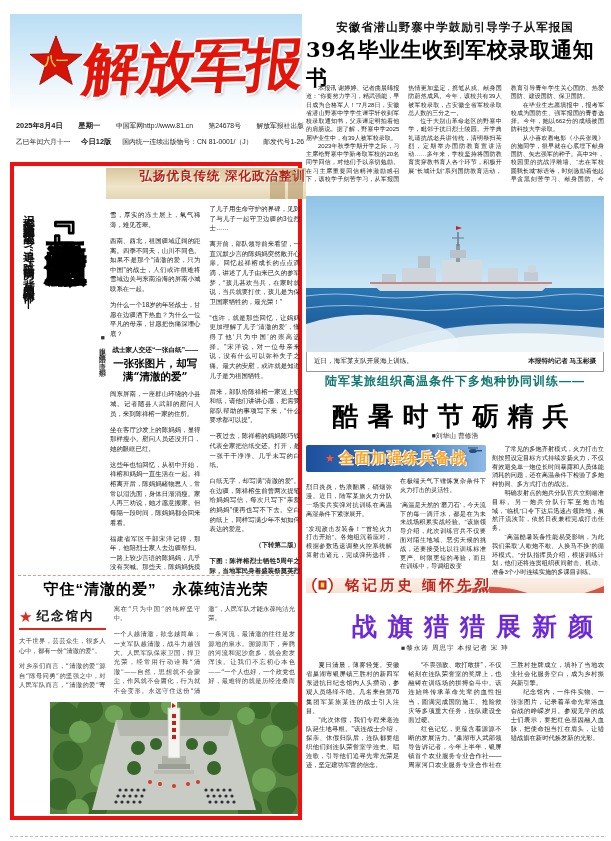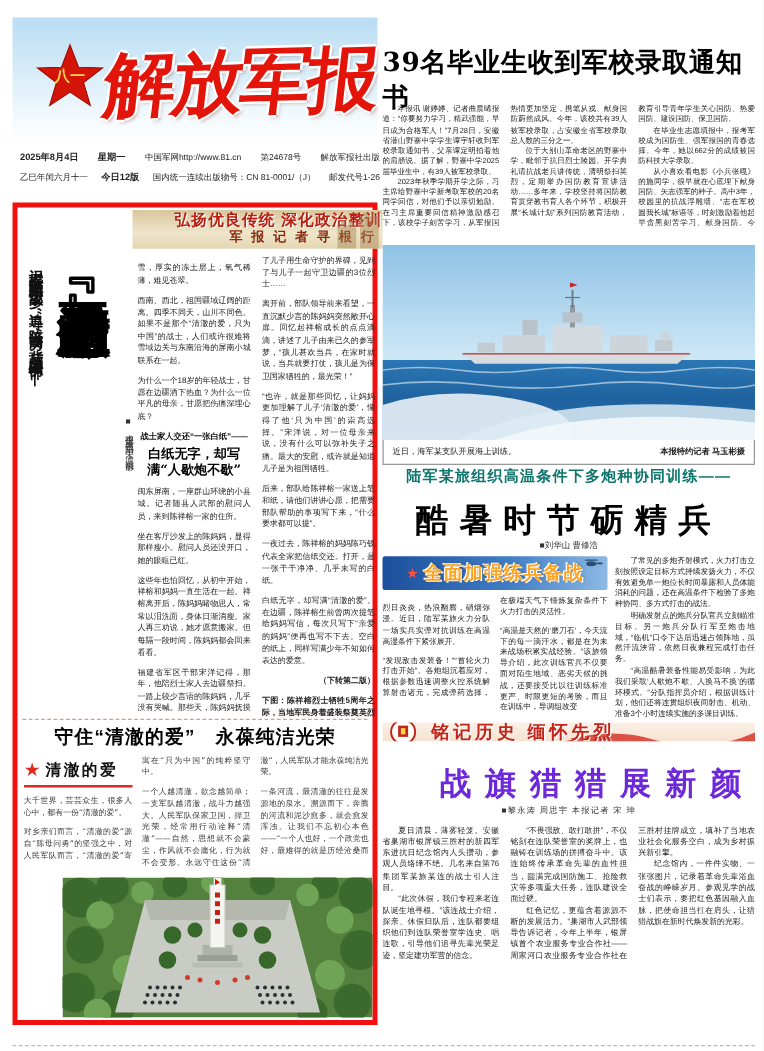--- a/index.html
+++ b/index.html
@@ -117,50 +117,50 @@
       <span data-name="publisher">解放军报社出版</span>
     </div>
     <div class="row" data-name="dateline-row-2">
       <span data-name="lunar-date">乙巳年闰六月十一</span>
       <span class="dl-b" data-name="page-count">今日12版</span>
       <span data-name="cn-number">国内统一连续出版物号：CN 81-0001/（J）</span>
       <span data-name="postal-code">邮发代号1-26</span>
     </div>
   </div>
 
+  <div class="tr-kicker" data-name="topright-article-kicker">安徽省潜山野寨中学鼓励引导学子从军报国</div>
   <div class="tr-headline" data-name="topright-article-headline">39名毕业生收到军校录取通知书</div>
   <div class="tr-body" data-name="topright-article-body">
       <p data-name="paragraph">本报讯 谢婷婷、记者曲晨晞报道：“你要努力学习，精武强能，早日成为合格军人！”7月28日，安徽省潜山野寨中学学生谭宇轩收到军校录取通知书，父亲谭定明拍着他的肩膀说。据了解，野寨中学2025届毕业生中，有39人被军校录取。</p>
       <p data-name="paragraph">2023年秋季学期开学之际，习主席给野寨中学新考取军校的20名同学回信，对他们予以亲切勉励。在习主席重要回信精神激励感召下，该校学子刻苦学习，从军报国热情更加坚定，携笔从戎、献身国防蔚然成风。今年，该校共有39人被军校录取，占安徽全省军校录取总人数的三分之一。</p>
       <p data-name="paragraph">位于大别山革命老区的野寨中学，毗邻于抗日烈士陵园。开学典礼请抗战老兵讲传统，清明祭扫英烈，定期举办国防教育宣讲活动……多年来，学校坚持将国防教育贯穿教书育人各个环节，积极开展“长城计划”系列国防教育活动，教育引导青年学生关心国防、热爱国防、建设国防、保卫国防。</p>
       <p data-name="paragraph">在毕业生志愿填报中，报考军校成为国防生、强军报国的青春选择。今年，她以662分的成绩被国防科技大学录取。</p>
       <p data-name="paragraph">从小喜欢看电影《小兵张嘎》的施同学，很早就在心底埋下献身国防、矢志强军的种子。高中3年，校园里的抗战浮雕墙、“志在军校 圆我长城”标语等，时刻激励着他起早贪黑刻苦学习、献身国防。今年，他和其他7名同学一起被火箭军工程大学录取。</p>
     </div>
 
   <div class="redbox" data-name="feature-article-box">
     <div class="lf-banner" data-name="tradition-banner">
       <svg class="wallsil" data-name="great-wall-icon" viewBox="0 0 40 31" width="40" height="31">
         <path d="M4,31 L4,12 L7,12 L7,9 L10,9 L10,12 L13,12 L13,9 L16,9 L16,12 L19,12 L19,31 Z M22,31 L22,5 L25,5 L25,2 L28,2 L28,5 L31,5 L31,2 L34,2 L34,5 L37,5 L37,31 Z" fill="#a4824e"></path>
       </svg>
       <div class="l1" data-name="banner-line-1">弘扬优良传统  深化政治整训</div>
-      <div class="l2" data-name="banner-line-2">军报记者寻根行</div>
     </div>
     <div class="lf-kicker" data-name="feature-kicker">记者探访陈祥榕烈士故乡，追寻“陈母问勇”背后的家国情怀——</div>
     <div class="lf-headline" data-name="feature-headline">『清澈的爱』生生不息</div>
     <div class="lf-byline" data-name="feature-byline">■本报记者 钱宗阳 宋 琥 冯毓彤</div>
 
     <div class="lf-cols" data-name="feature-body">
       <div data-name="feature-intro">
           <p data-name="paragraph">雪，厚实的冻土层上，氧气稀薄，难见苍翠。</p>
           <p data-name="paragraph">西南、西北，祖国疆域辽阔的距离。四季不同天，山川不同色。如果不是那个“清澈的爱，只为中国”的战士，人们或许很难将雪域边关与东南沿海的屏南小城联系在一起。</p>
           <p data-name="paragraph">为什么一个18岁的年轻战士，甘愿在边疆洒下热血？为什么一位平凡的母亲，甘愿把伤痛深埋心底？</p>
         </div>
       <div class="lf-subhead" data-name="feature-subhead">
         <div class="s" data-name="subhead-small">战士家人交还“一张白纸”——</div>
-        <div class="b" data-name="subhead-big">白纸无字，却写满“人歇炮不歇”</div>
+        <div class="b" data-name="subhead-big">一张张图片，却写满“清澈的爱”</div>
       </div>
       <div data-name="feature-paragraphs">
           <p data-name="paragraph">闽东屏南，一座群山环绕的小县城。记者随县人武部的慰问人员，来到陈祥榕一家的住所。</p>
           <p data-name="paragraph">坐在客厅沙发上的陈妈妈，显得那样瘦小。慰问人员还没开口，她的眼眶已红。</p>
           <p data-name="paragraph">这些年也怕回忆，从初中开始，祥榕和妈妈一直生活在一起。祥榕离开后，陈妈妈睹物思人，常常以泪洗面，身体日渐消瘦。家人再三劝说，她才愿意搬家。但每隔一段时间，陈妈妈都会回来看看。</p>
           <p data-name="paragraph">福建省军区干部宋洋记得，那年，他陪烈士家人去边疆祭扫。一路上较少言语的陈妈妈，几乎没有哭喊。那些天，陈妈妈抚摸了儿子用生命守护的界碑，见到了与儿子一起守卫边疆的3位烈士……</p>
           <p data-name="paragraph">离开前，部队领导前来看望，一直沉默少言的陈妈妈突然敞开心扉。回忆起祥榕成长的点点滴滴，讲述了儿子由来已久的参军梦，“孩儿甚欢当兵，在家时就说，当兵就要打仗，孩儿是为保卫国家牺牲的，最光荣！”</p>
           <p data-name="paragraph">“也许，就是那些回忆，让妈妈更加理解了儿子‘清澈的爱’，懂得了他‘只为中国’的崇高选择。”宋洋说，对一位母亲来说，没有什么可以弥补失子之痛。最大的安慰，或许就是知道儿子是为祖国牺牲。</p>
           <p data-name="paragraph">后来，部队给陈祥榕一家送上笔和纸，请他们讲讲心愿，把需要部队帮助的事项写下来，“什么要求都可以提”。</p>
           <p data-name="paragraph">一夜过去，陈祥榕的妈妈陈巧钗代表全家把信纸交还。打开，是一张干干净净、几乎未写的白纸。</p>
@@ -170,21 +170,21 @@
       <p class="photo-note" data-name="photo-note">下图：陈祥榕烈士牺牲5周年之际，当地军民身着盛装祭奠英烈并在烈士纪念碑举行纪念仪式。</p>
 
     </div>
 
     <div class="lf-dash" data-name="dashed-divider"></div>
     <div class="sz-headline" data-name="notes-section-headline">守住“清澈的爱”　永葆纯洁光荣</div>
 
     <div class="notes" data-name="reporter-notes">
       <div class="notes-label" data-name="reporter-notes-label">
         <span class="notes-star" data-name="red-star-icon">★</span>
-        <span class="notes-title" data-name="reporter-notes-title">清澈的爱</span>
+        <span class="notes-title" data-name="reporter-notes-title">纪念馆内</span>
       </div>
       <div data-name="reporter-notes-body">
           <p data-name="paragraph">大千世界，芸芸众生，很多人心中，都有一份“清澈的爱”。</p>
           <p data-name="paragraph">对乡亲们而言，“清澈的爱”源自“陈母问勇”的坚强之中，对人民军队而言，“清澈的爱”寄寓在“只为中国”的纯粹坚守中。</p>
           <p data-name="paragraph">一个人越清澈，欲念越简单；一支军队越清澈，战斗力越强大。人民军队保家卫国，捍卫光荣，经常用行动诠释“清澈”——自然，思想就不会蒙尘，作风就不会庸化，行为就不会变形。永远守住这份“清澈”，人民军队才能永葆纯洁光荣。</p>
           <p data-name="paragraph">一条河流，最清澈的往往是发源地的泉水。溯源而下，奔腾的河流和泥沙愈多，就会愈发浑浊。让我们不忘初心本色——“一个人也好，一个政党也好，最难得的就是历经沧桑而初心不改、饱经风霜而本色依旧。”</p>
         </div>
     </div>
 
     <svg class="lf-photo" data-name="memorial-photo" viewBox="0 0 248 112" preserveAspectRatio="none">

